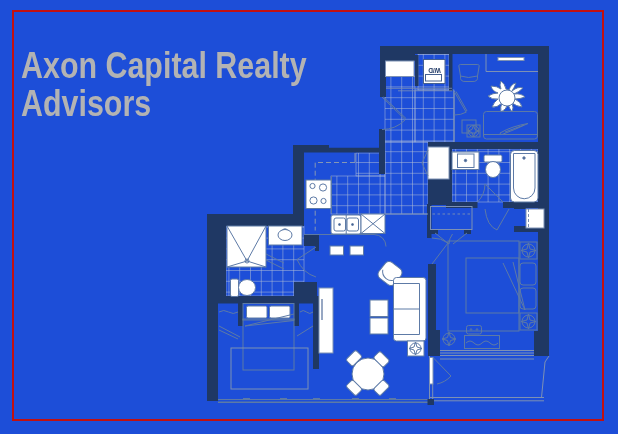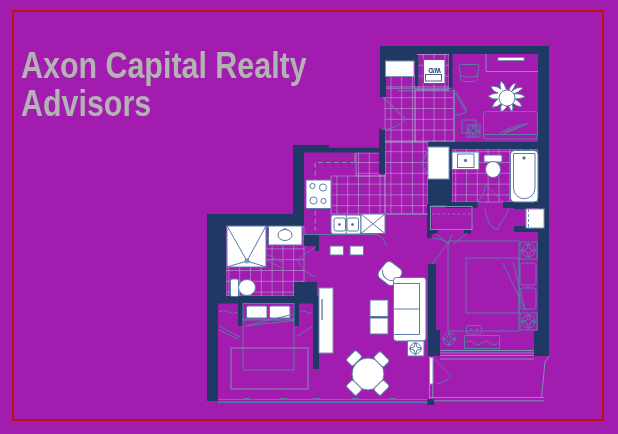--- a/index.html
+++ b/index.html
@@ -1,16 +1,16 @@
 <!DOCTYPE html>
 <html><head>
 <meta charset="utf-8">
 <style>
   html,body{margin:0;padding:0;background:#fff;}
-  .page{position:relative;width:618px;height:434px;background:#a21caf;overflow:hidden;
+  .page{position:relative;width:618px;height:434px;background:#1d4ed8;overflow:hidden;
         font-family:"Liberation Sans", sans-serif;}
   .title{position:absolute;left:21px;top:47px;width:420px;
          font-weight:bold;font-size:37px;line-height:38px;color:#b3b3b3;
          transform:scaleX(0.822);transform-origin:0 0;}
 </style>
 </head>
 <body>
 <div class="page">
 
 <div class="title">Axon Capital Realty Advisors</div>

